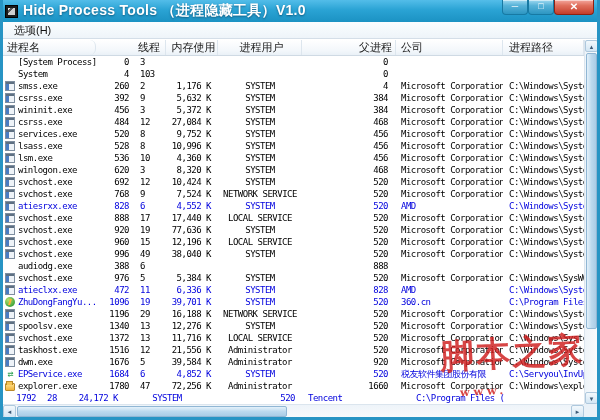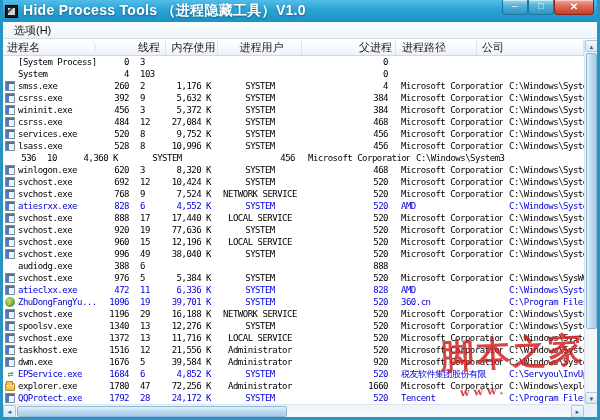--- a/index.html
+++ b/index.html
@@ -109,22 +109,22 @@
 
   <div class="list">
     <div class="lheader">
         <div class="hcell c0">进程名</div>
         <div class="hcell c1">PID</div>
         <div class="hcell c2">线程</div>
         <div class="hcell c3">内存使用</div>
         <div class="hcell c4">进程用户</div>
         <div class="hcell c5">是否隐藏</div>
         <div class="hcell c6">父进程</div>
+        <div class="hcell c7">公司</div>
         <div class="hcell c8">进程路径</div>
-        <div class="hcell c7">公司</div>
       </div>
     <div class="lbody">
         <div class="row">
           <div class="cell c0">
             <span class="icon icon-none"></span>
             <span>[System Process]</span>
           </div>
           <div class="cell c1">0</div>
           <div class="cell c2">3</div>
           <div class="cell c3"></div>
@@ -226,20 +226,24 @@
           <div class="cell c1">528</div>
           <div class="cell c2">8</div>
           <div class="cell c3">10,996 K</div>
           <div class="cell c4">SYSTEM</div>
           <div class="cell c5">-</div>
           <div class="cell c6">456</div>
           <div class="cell c7">Microsoft Corporation</div>
           <div class="cell c8">C:\Windows\System3</div>
         </div>
         <div class="row">
+          <div class="cell c0">
+            <span class="icon icon-app"></span>
+            <span>lsm.exe</span>
+          </div>
           <div class="cell c1">536</div>
           <div class="cell c2">10</div>
           <div class="cell c3">4,360 K</div>
           <div class="cell c4">SYSTEM</div>
           <div class="cell c5">-</div>
           <div class="cell c6">456</div>
           <div class="cell c7">Microsoft Corporation</div>
           <div class="cell c8">C:\Windows\System3</div>
         </div>
         <div class="row">
@@ -502,24 +506,20 @@
           <div class="cell c1">1780</div>
           <div class="cell c2">47</div>
           <div class="cell c3">72,256 K</div>
           <div class="cell c4">Administrator</div>
           <div class="cell c5">-</div>
           <div class="cell c6">1660</div>
           <div class="cell c7">Microsoft Corporation</div>
           <div class="cell c8">C:\Windows\explore</div>
         </div>
         <div class="row hl">
-          <div class="cell c0">
-            <span class="icon icon-app"></span>
-            <span>QQProtect.exe</span>
-          </div>
           <div class="cell c1">1792</div>
           <div class="cell c2">28</div>
           <div class="cell c3">24,172 K</div>
           <div class="cell c4">SYSTEM</div>
           <div class="cell c5">-</div>
           <div class="cell c6">520</div>
           <div class="cell c7">Tencent</div>
           <div class="cell c8">C:\Program Files (</div>
         </div>
       </div>

